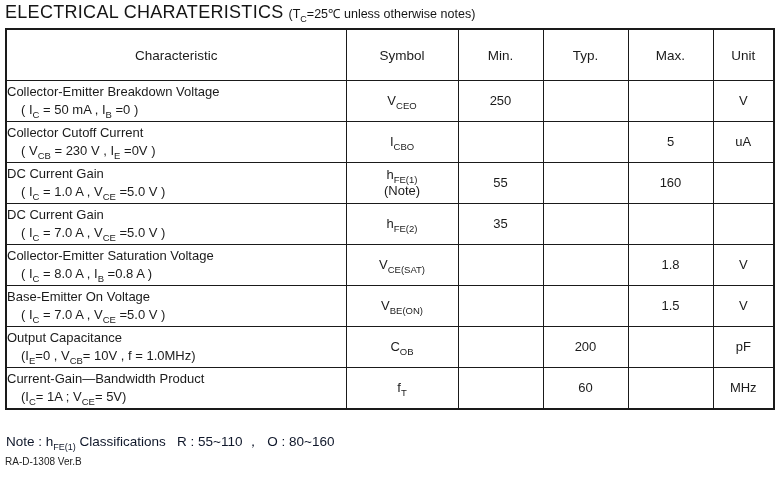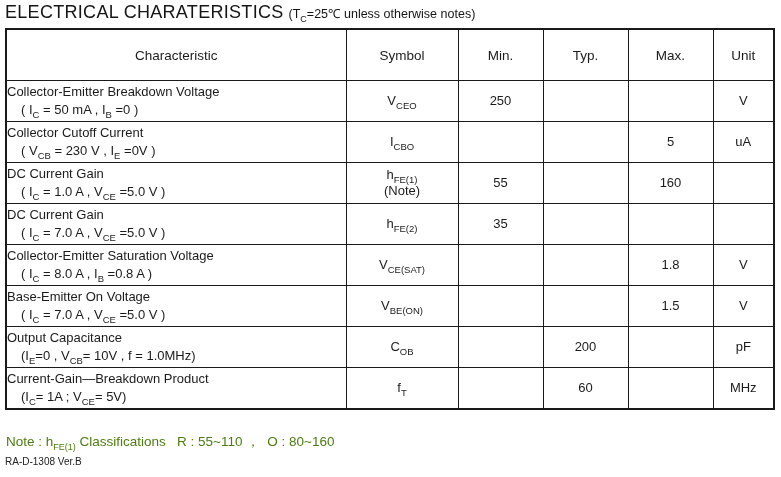--- a/index.html
+++ b/index.html
@@ -34,21 +34,21 @@
   table.spec td {
     height: 40px; font-size: 13px; vertical-align: middle; padding: 0;
   }
   td.c-char { text-align: left; padding: 1px 4px 2px 3px; line-height: 18px; }
   .char-cond { padding-left: 14px; }
   td.c-mid { text-align: center; line-height: 16px; }
   sub { font-size: 9.5px; line-height: 0; }
 
   .note-line {
     position: absolute; left: 6px; top: 433px;
-    font-size: 13.5px; white-space: pre; color: #4d7c0f;
+    font-size: 13.5px; white-space: pre; color: #0f172a;
   }
   .note-line sub { font-size: 9px; }
   .doc-version {
     position: absolute; left: 5px; top: 456px;
     font-size: 10px; color: #222;
   }
 </style>
 </head>
 <body>
 
@@ -151,21 +151,21 @@
             <div class="char-cond">(I<sub>E</sub>=0 , V<sub>CB</sub>= 10V , f = 1.0MHz)</div>
           </td>
           <td class="c-mid">C<sub>OB</sub></td>
           <td class="c-mid"></td>
           <td class="c-mid">200</td>
           <td class="c-mid"></td>
           <td class="c-mid">pF</td>
         </tr>
         <tr>
           <td class="c-char">
-            <div class="char-name">Current-Gain—Breakdown Product</div>
+            <div class="char-name">Current-Gain—Bandwidth Product</div>
             <div class="char-cond">(I<sub>C</sub>= 1A ; V<sub>CE</sub>= 5V)</div>
           </td>
           <td class="c-mid">f<sub>T</sub></td>
           <td class="c-mid"></td>
           <td class="c-mid">60</td>
           <td class="c-mid"></td>
           <td class="c-mid">MHz</td>
         </tr>
       </tbody>
   </table>

